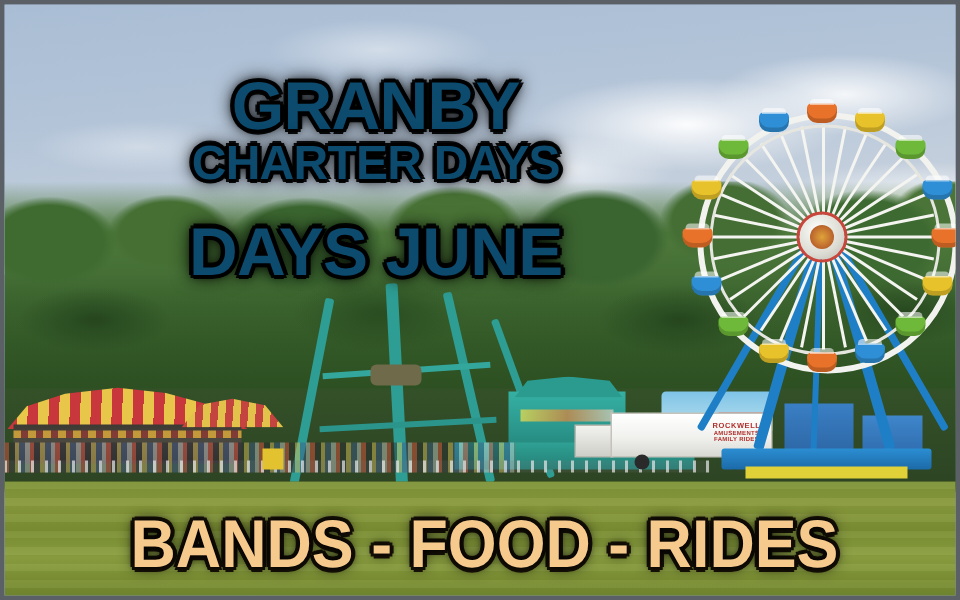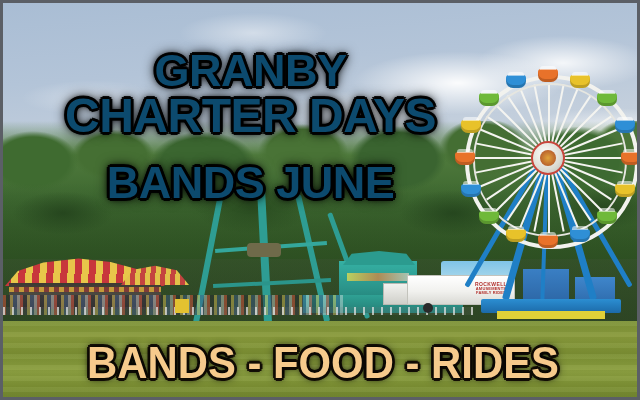--- a/index.html
+++ b/index.html
@@ -229,21 +229,21 @@
       2px -2px 0 rgba(0,0,0,.9),
       -2px -2px 0 rgba(0,0,0,.9),
       0 3px 0 rgba(0,0,0,.9),
       3px 0 0 rgba(0,0,0,.9),
       -3px 0 0 rgba(0,0,0,.9),
       0 -3px 0 rgba(0,0,0,.9);
     user-select:none;
   }
   .hl-line{display:block;white-space:nowrap;}
   .hl-1{font-size:45px;}
-  .hl-2{font-size:48px;}
+  .hl-2{font-size:32px;}
   .hl-3{font-size:45px;margin-top:22px;}
 
   .tagline{
     position:absolute;left:0;top:334px;width:640px;
     text-align:center;
     font-family:"Liberation Sans Narrow","Liberation Sans",sans-serif;
     font-weight:bold;
     font-size:45px;
     letter-spacing:0px;
     color:#f6ca8c;
@@ -380,18 +380,18 @@
     <div class="fw-base"></div>
     <div class="fw-base2"></div>
   </div>
 
   <div class="grass-shadow"></div>
   <div class="grass"></div>
 
   <div class="headline">
     <span class="hl-line hl-1">GRANBY</span>
     <span class="hl-line hl-2">CHARTER DAYS</span>
-    <span class="hl-line hl-3">BANDS JUNE</span>
+    <span class="hl-line hl-3">DAYS JUNE</span>
   </div>
 
   <div class="tagline">BANDS - FOOD - RIDES</div>
 
 </div>
 
 </body></html>

